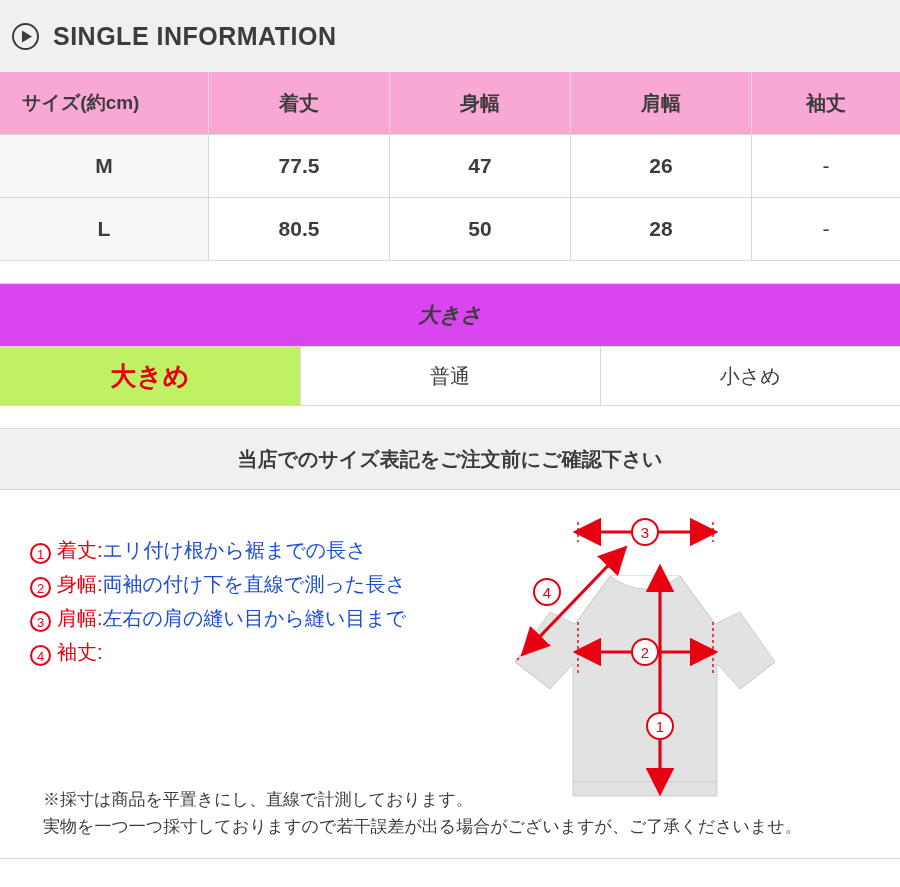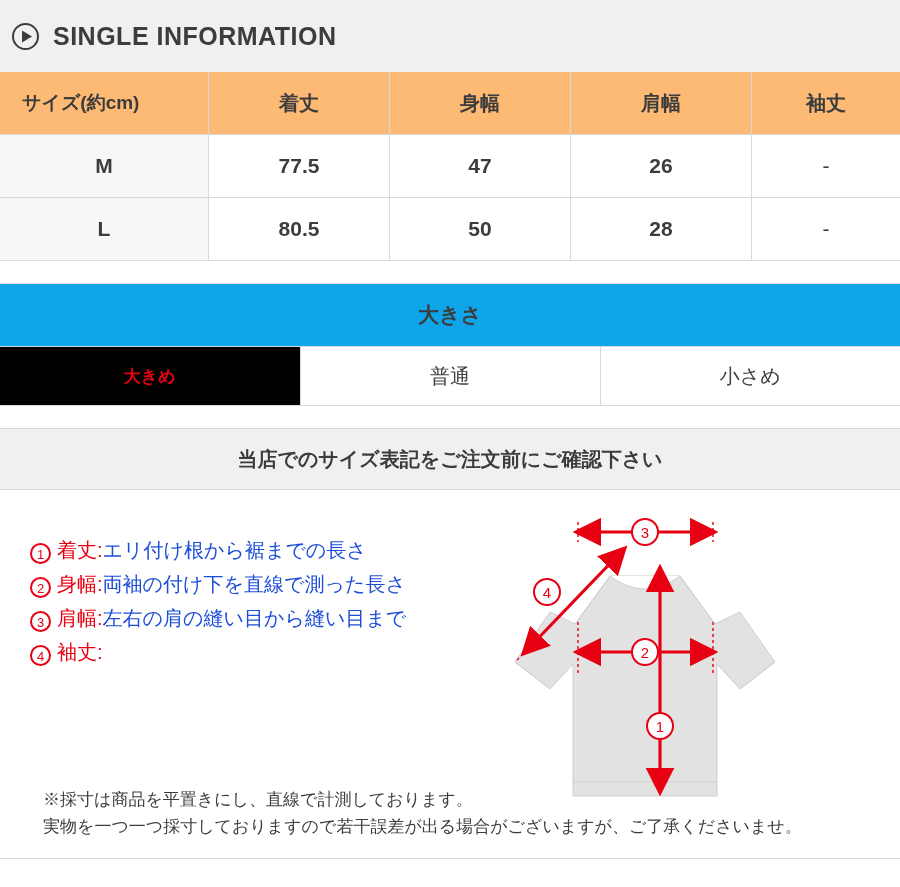--- a/index.html
+++ b/index.html
@@ -54,21 +54,21 @@
   }
   .size-table th, .size-table td {
     border: 1px solid #d9d9d9;
     height: 60px;
     text-align: center;
     vertical-align: middle;
     font-size: 21px;
     color: #3c3c3c;
   }
   .size-table thead th {
-    background: #fdba74;
+    background: #f9a8d4;
     font-weight: bold;
     font-size: 20px;
   }
   .size-table thead th.first {
     text-align: left;
     padding-left: 22px;
     font-size: 19px;
   }
   .size-table tbody td {
     background: #ffffff;
@@ -97,37 +97,38 @@
   .fit-table th, .fit-table td {
     border: 1px solid #d9d9d9;
     text-align: center;
     vertical-align: middle;
   }
   .fit-table tr th:first-child,
   .fit-table tr td:first-child { border-left: none; }
   .fit-table tr th:last-child,
   .fit-table tr td:last-child { border-right: none; }
   .fit-table .head {
-    background: #0ea5e9;
+    background: #d946ef;
     height: 60px;
     font-size: 21px;
     font-weight: bold;
     color: #3c3c3c;
+    font-style: italic;
   }
   .fit-table .opt {
     height: 56px;
     font-size: 20px;
     background: #ffffff;
     color: #404040;
   }
   .fit-table .opt.selected {
-    background: #000000;
+    background: #bef264;
     color: #e60012;
     font-weight: bold;
-    font-size: 17px;
+    font-size: 26px;
   }
 
   
   .guide-head {
     height: 60px;
     background: #f0f0f0;
     border-top: 1px solid #d9d9d9;
     border-bottom: 1px solid #d9d9d9;
     display: flex;
     align-items: center;

